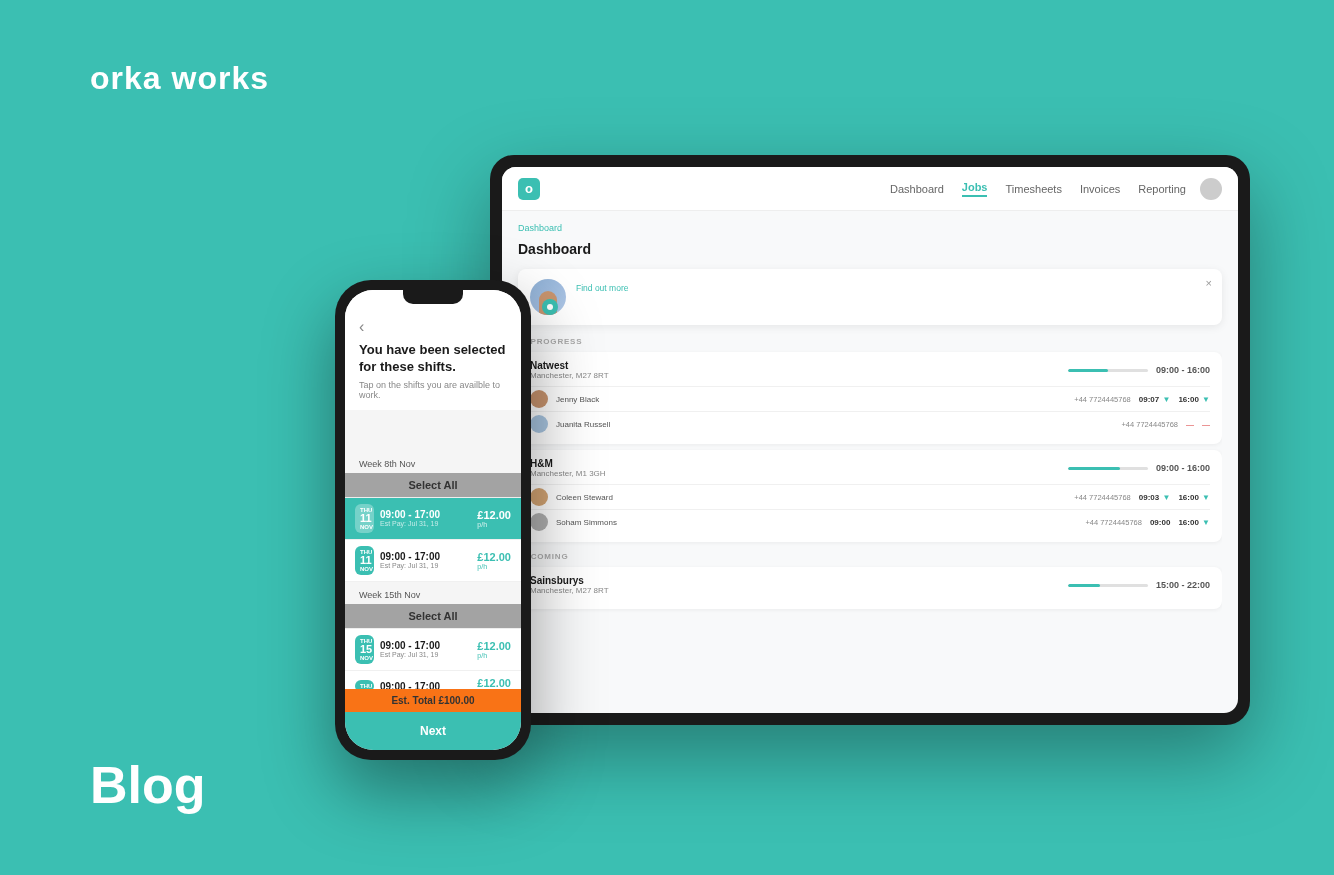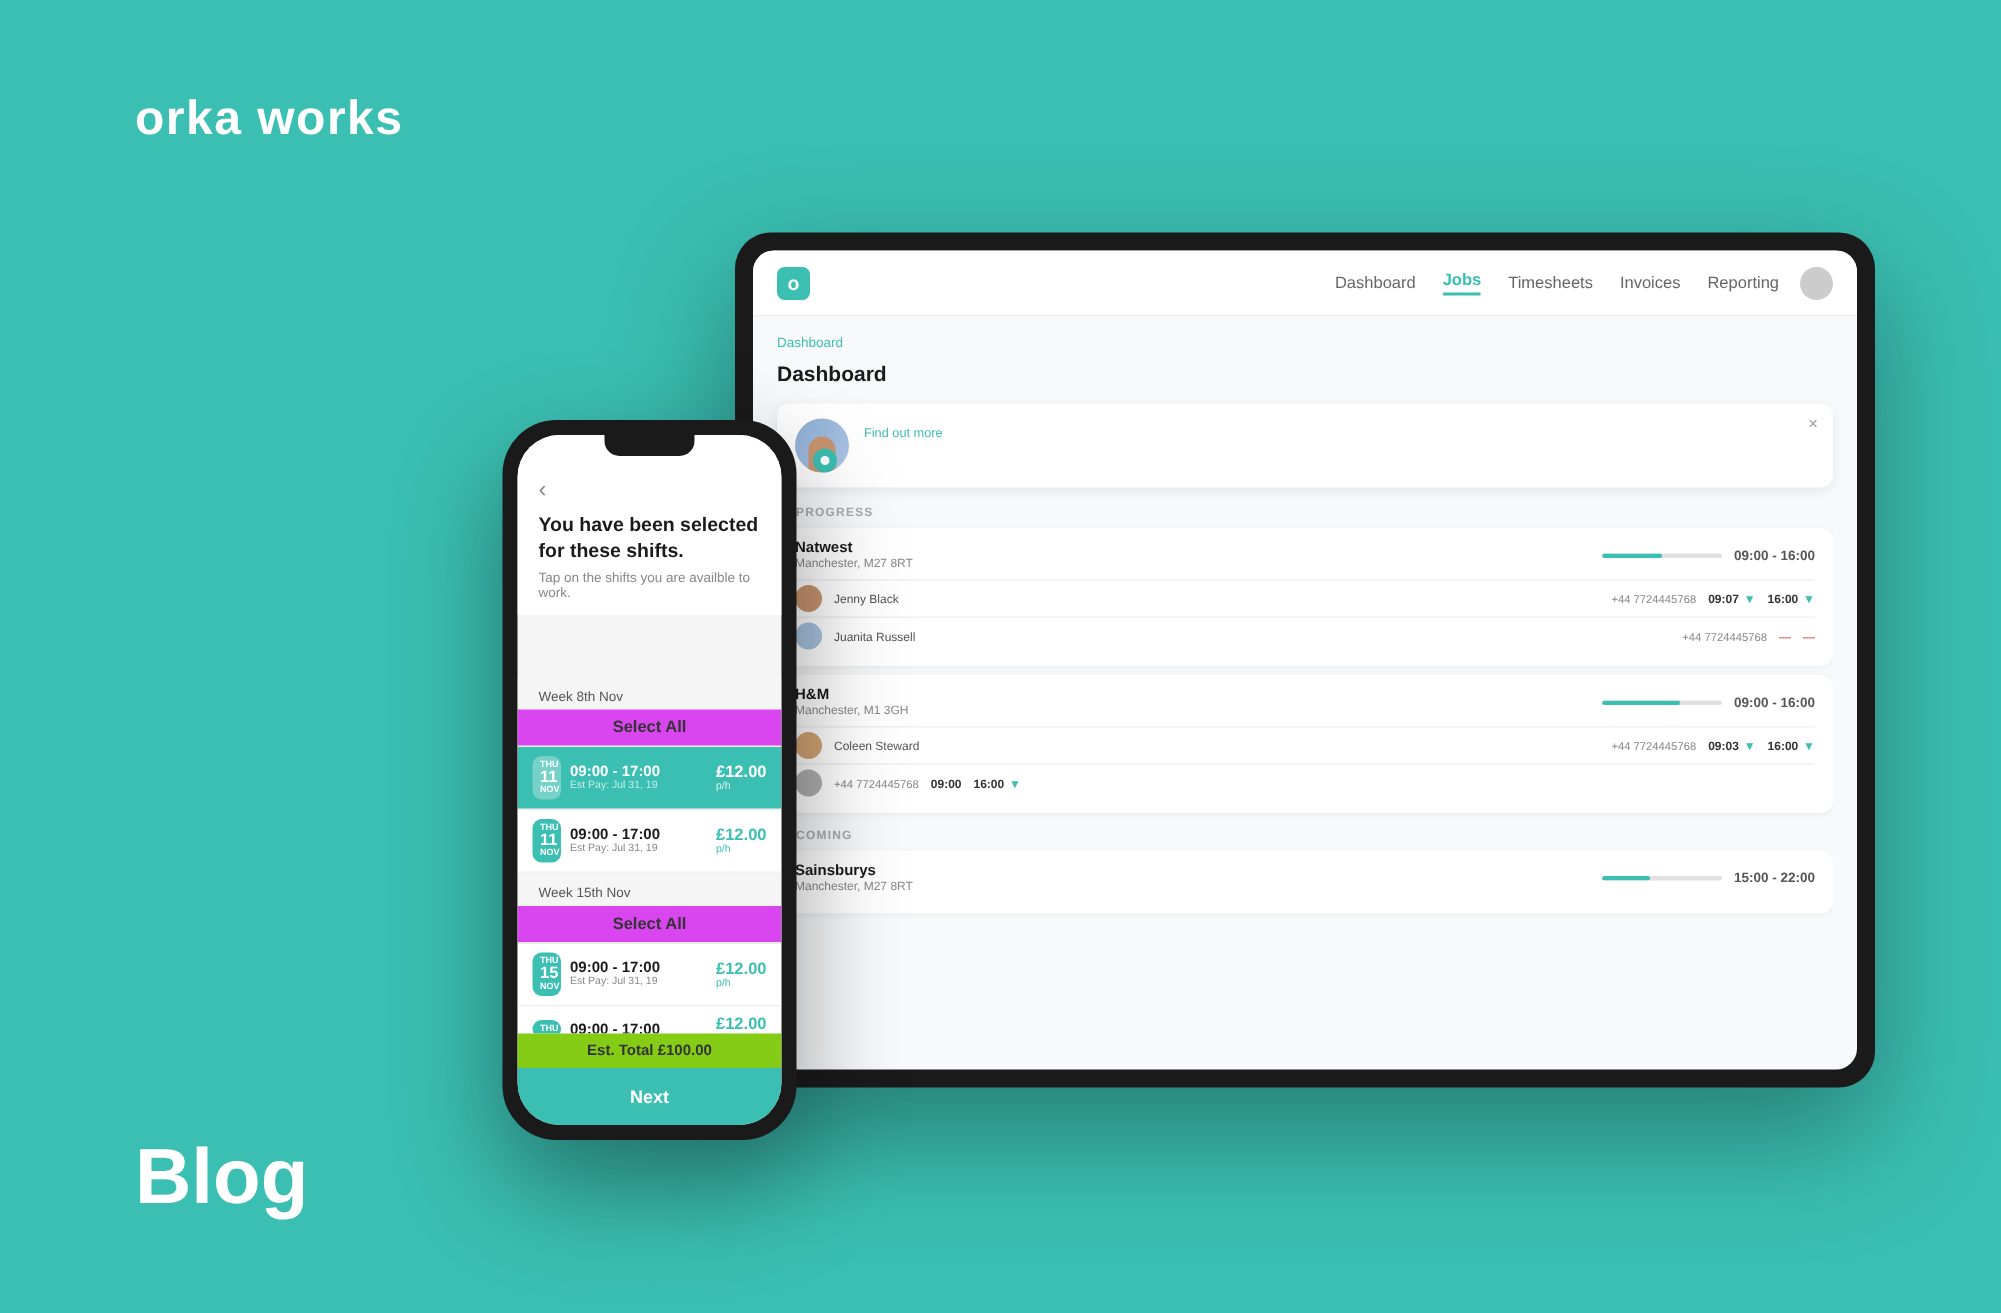--- a/index.html
+++ b/index.html
@@ -303,21 +303,21 @@
       color: #555;
       padding: 8px 14px 4px;
       background: #f5f5f5;
     }
     .phone-select-all {
       text-align: center;
       font-size: 11px;
       font-weight: 600;
       color: #333;
       padding: 6px 14px;
-      background: #d946ef;
+      background: #a3a3a3;
       border-bottom: 1px solid #eee;
     }
 
     
     .shift-card {
       display: flex;
       align-items: center;
       padding: 6px 10px;
       background: white;
       border-bottom: 1px solid #f0f0f0;
@@ -359,21 +359,21 @@
     .shift-card.selected .shift-pay { color: white; }
     .shift-pay-sub { font-size: 7px; color: #3bbfb2; }
     .shift-card.selected .shift-pay-sub { color: rgba(255,255,255,0.8); }
 
     .phone-est-total {
       text-align: center;
       font-size: 10px;
       font-weight: 600;
       color: #333;
       padding: 6px;
-      background: #84cc16;
+      background: #f97316;
     }
     .phone-next-btn {
       background: #3bbfb2;
       color: white;
       text-align: center;
       font-size: 12px;
       font-weight: 700;
       padding: 12px;
       cursor: pointer;
     }
@@ -478,20 +478,21 @@
           </div>
           <div class="worker-row">
             <div class="worker-avatar" style="background:#d4a574;"></div>
             <div class="worker-name">Coleen Steward</div>
             <div class="worker-phone">+44 7724445768</div>
             <div class="worker-time">09:03 <span class="worker-pin">▼</span></div>
             <div class="worker-time">16:00 <span class="worker-pin">▼</span></div>
           </div>
           <div class="worker-row">
             <div class="worker-avatar" style="background:#b0b0b0;"></div>
+            <div class="worker-name">Soham Simmons</div>
             <div class="worker-phone">+44 7724445768</div>
             <div class="worker-time">09:00</div>
             <div class="worker-time">16:00 <span class="worker-pin">▼</span></div>
           </div>
         </div>
 
         <div class="section-label">UPCOMING</div>
         <div class="job-card">
           <div class="job-header">
             <div>

